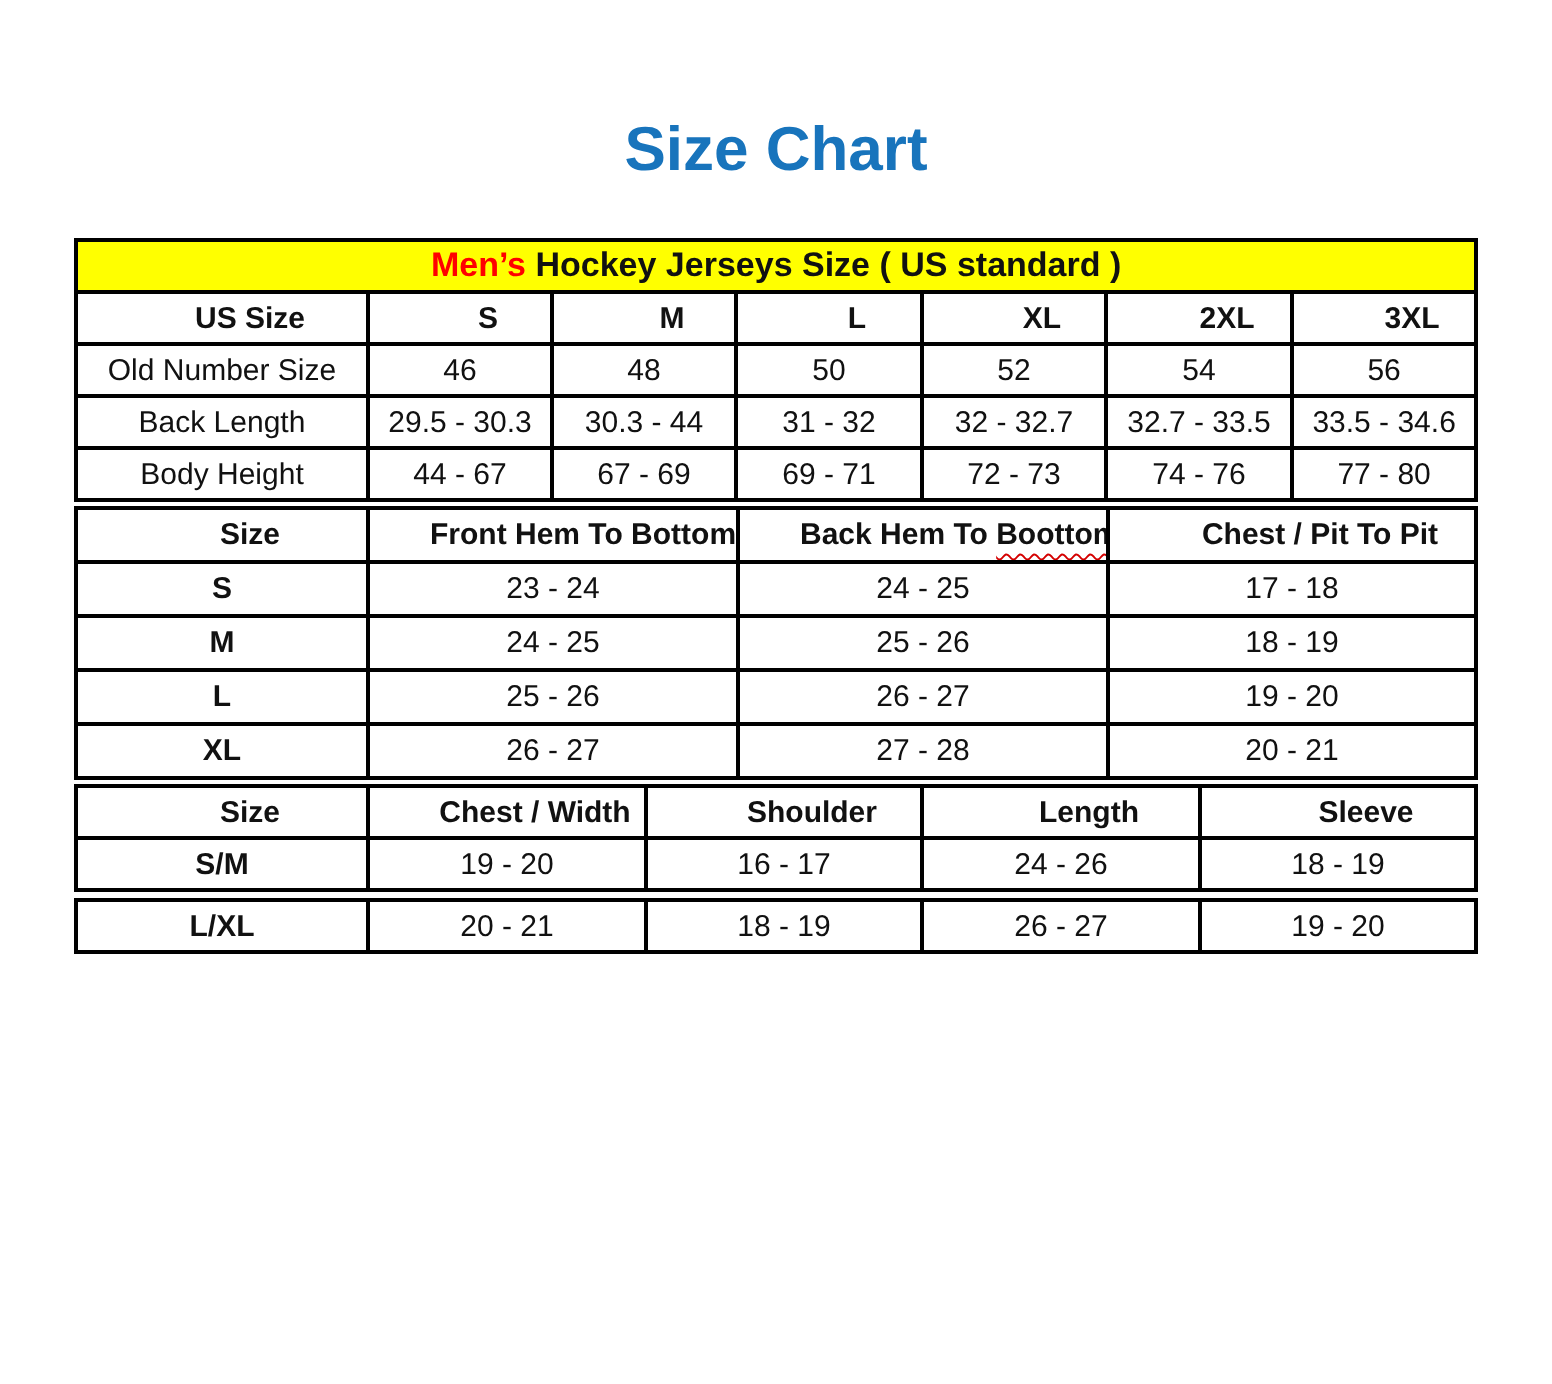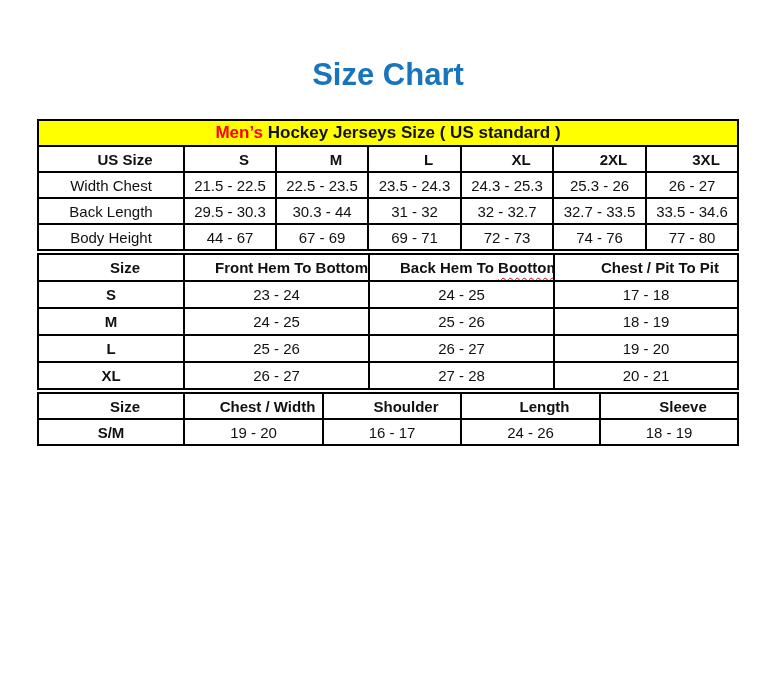--- a/index.html
+++ b/index.html
@@ -88,27 +88,27 @@
     <tr>
       <th>US Size</th>
       <th>S</th>
       <th>M</th>
       <th>L</th>
       <th>XL</th>
       <th>2XL</th>
       <th>3XL</th>
     </tr>
     <tr>
-      <td>Width Chest</td>
-      <td>21.5 - 22.5</td>
-      <td>22.5 - 23.5</td>
-      <td>23.5 - 24.3</td>
-      <td>24.3 - 25.3</td>
-      <td>25.3 - 26</td>
-      <td>26 - 27</td>
+      <td>Old Number Size</td>
+      <td>46</td>
+      <td>48</td>
+      <td>50</td>
+      <td>52</td>
+      <td>54</td>
+      <td>56</td>
     </tr>
     <tr>
       <td>Back Length</td>
       <td>29.5 - 30.3</td>
       <td>30.3 - 44</td>
       <td>31 - 32</td>
       <td>32 - 32.7</td>
       <td>32.7 - 33.5</td>
       <td>33.5 - 34.6</td>
     </tr>
@@ -184,14 +184,32 @@
     <tr>
       <td class="bold">S/M</td>
       <td>19 - 20</td>
       <td>16 - 17</td>
       <td>24 - 26</td>
       <td>18 - 19</td>
     </tr>
   </tbody>
     </table>
 
+  <table class="tbl-youth-last">
+    <colgroup>
+      <col style="width:146px">
+        <col style="width:139px">
+        <col style="width:138px">
+        <col style="width:139px">
+        <col style="width:138px">
+    </colgroup>
+    <tbody>
+        <tr>
+      <td class="bold">L/XL</td>
+      <td>20 - 21</td>
+      <td>18 - 19</td>
+      <td>26 - 27</td>
+      <td>19 - 20</td>
+    </tr>
+  </tbody>
+    </table>
 
 </div>
 
 </body></html>

